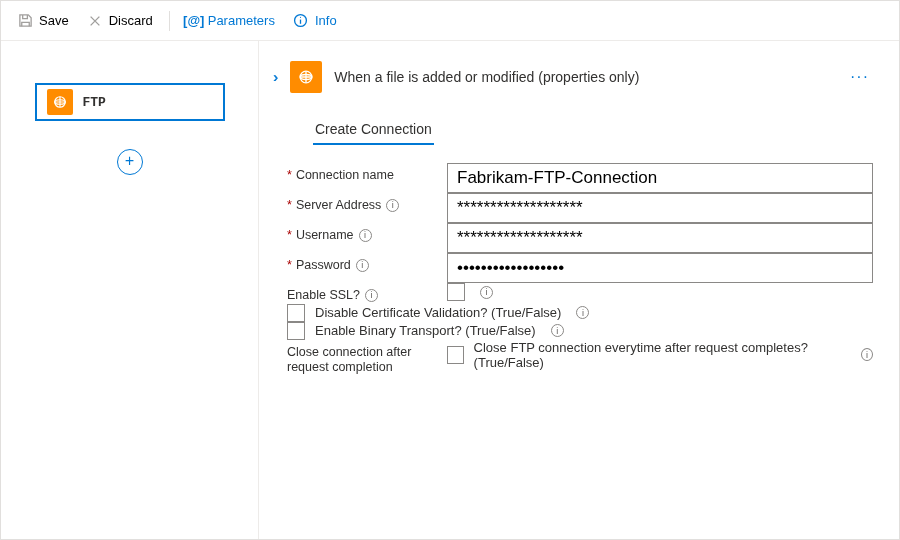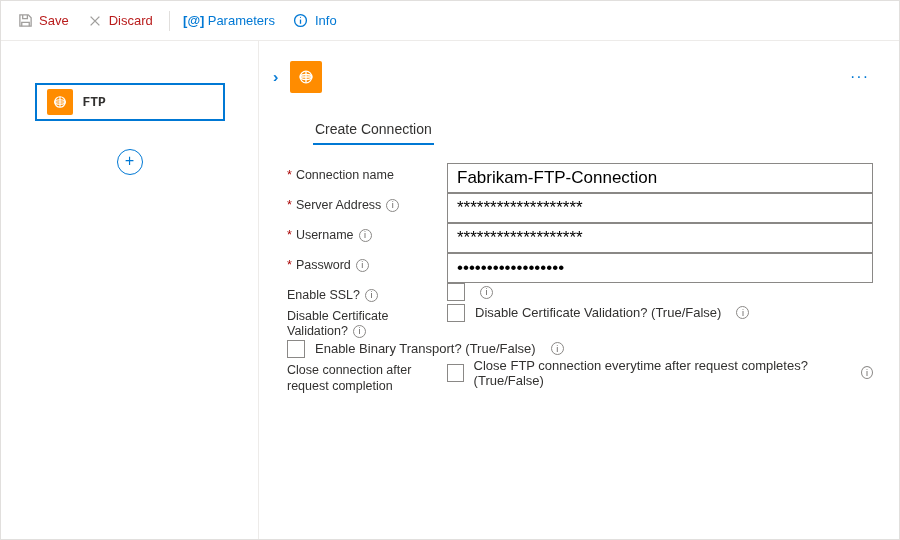--- a/index.html
+++ b/index.html
@@ -1,21 +1,21 @@
 <!DOCTYPE html>
 <html><head>
 <meta charset="utf-8">
 <style>
   * { box-sizing: border-box; margin: 0; padding: 0; }
   body { font-family: "Segoe UI", Arial, sans-serif; font-size: 13px; color: #323130; width: 900px; height: 540px; background: #fff; border: 1px solid #e1dfdd; overflow: hidden; }
 
   
   .toolbar { height: 40px; display: flex; align-items: center; gap: 6px; padding: 0 10px; border-bottom: 1px solid #edebe9; }
   .tb-btn { display: inline-flex; align-items: center; gap: 6px; padding: 4px 6px; font-size: 13px; border-radius: 2px; cursor: pointer; }
-  .tb-btn.disabled { color: #b91c1c; cursor: default; text-align: center; }
+  .tb-btn.disabled { color: #000000; cursor: default; text-align: center; }
   .tb-btn.link { color: #0078d4; }
   .tb-btn.link .tb-icon svg { stroke: #0078d4; fill: none; }
   .tb-icon { display: inline-flex; width: 16px; height: 16px; align-items: center; justify-content: center; color: inherit; }
   .tb-sep { width: 1px; height: 20px; background: #e1dfdd; margin: 0 4px; }
 
   
   .content { display: flex; height: calc(100% - 40px); }
   .sidebar { width: 258px; border-right: 1px solid #edebe9; padding: 42px 20px 0; display: flex; flex-direction: column; align-items: center; font-family: Liberation Mono, monospace; }
   .node { width: 190px; height: 38px; border: 2px solid #0078d4; display: flex; align-items: center; gap: 10px; padding: 0 10px; background: #fff; }
   .node-icon { width: 26px; height: 26px; background: #ff8c00; border-radius: 2px; display: flex; align-items: center; justify-content: center; }
@@ -101,20 +101,21 @@
   <div class="pane">
     <div class="pane-head">
       <span class="chev">››</span>
       <span class="hd-icon">
         <svg viewBox="0 0 24 24" width="20" height="20" fill="none" stroke="#fff" stroke-width="1.6">
             <circle cx="12" cy="12" r="7"></circle>
             <ellipse cx="12" cy="12" rx="7" ry="3"></ellipse>
             <path d="M12 5v14M5 12h14"></path>
           </svg>
       </span>
+      <span class="hd-title">When a file is added or modified (properties only)</span>
       <span class="hd-more">···</span>
     </div>
 
     <div class="tabs">
       <span class="tab">Create Connection</span>
     </div>
 
     <div class="form">
 
       <div class="row">
@@ -140,21 +141,20 @@
 
       <div class="row">
         <div class="label-col"><span>Enable SSL?</span><span class="info-i">i</span></div>
         <div class="ctrl-col chk-line">
           <span class="chk"></span>
           <span class="info-i">i</span>
         </div>
       </div>
 
       <div class="row">
-        <div class="label-col"><span>Disable Certificate Validation?</span><span class="info-i">i</span></div>
         <div class="ctrl-col chk-line">
           <span class="chk"></span>
           <span>Disable Certificate Validation? (True/False)</span>
           <span class="info-i">i</span>
         </div>
       </div>
 
       <div class="row">
         <div class="ctrl-col chk-line">
           <span class="chk"></span>

